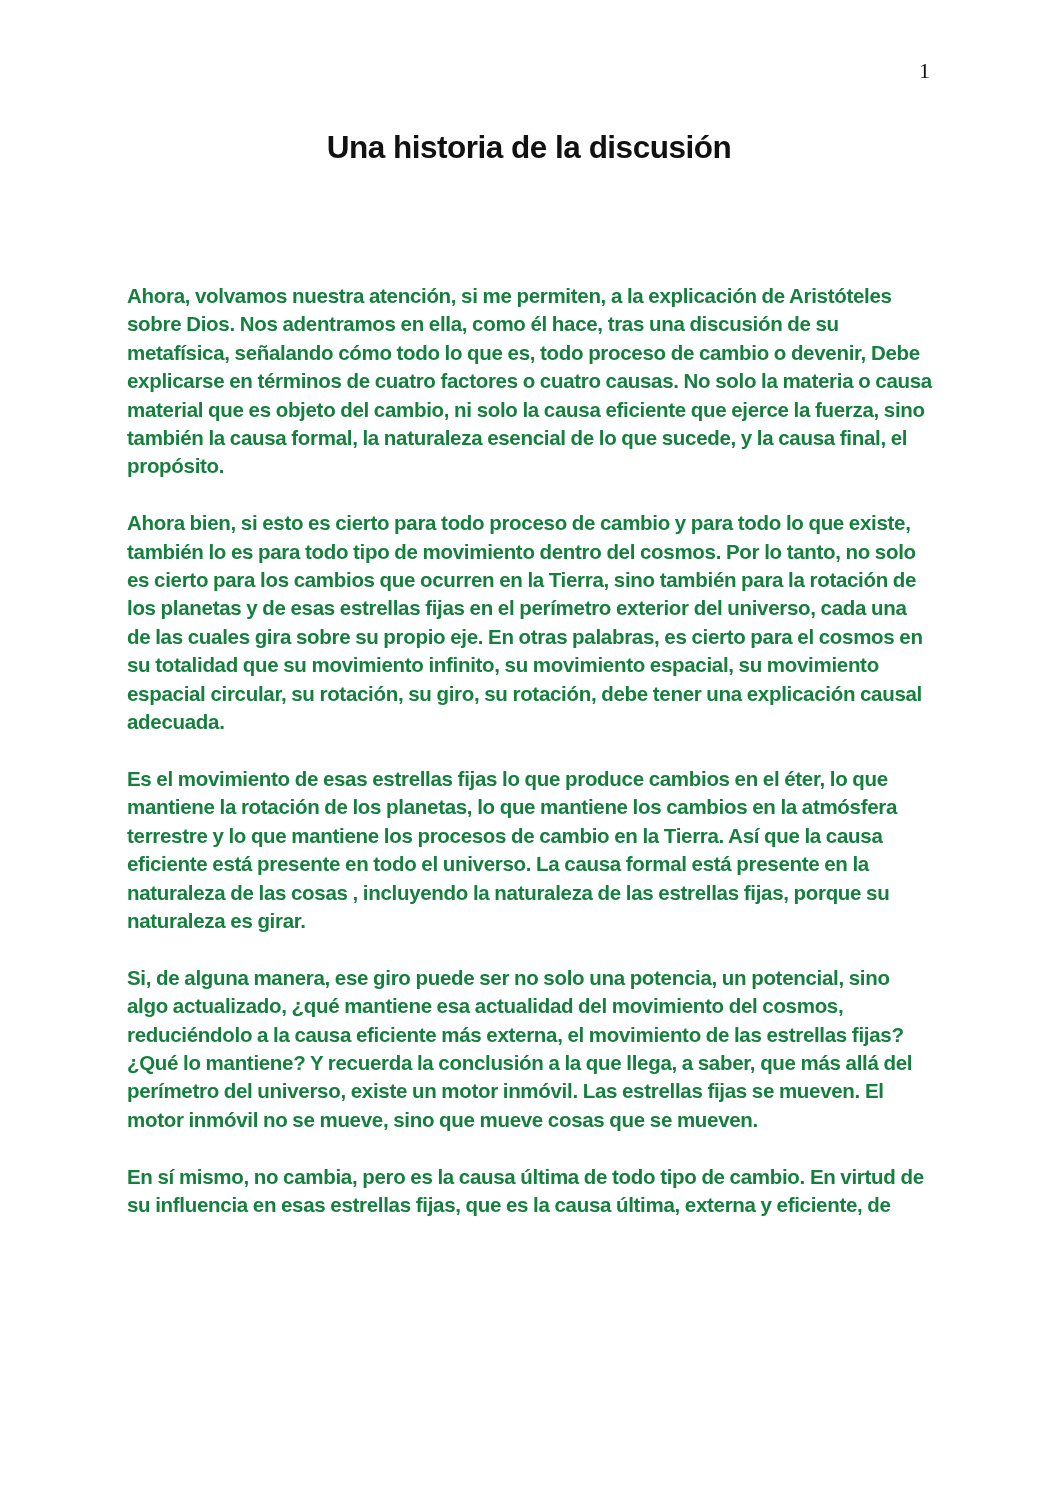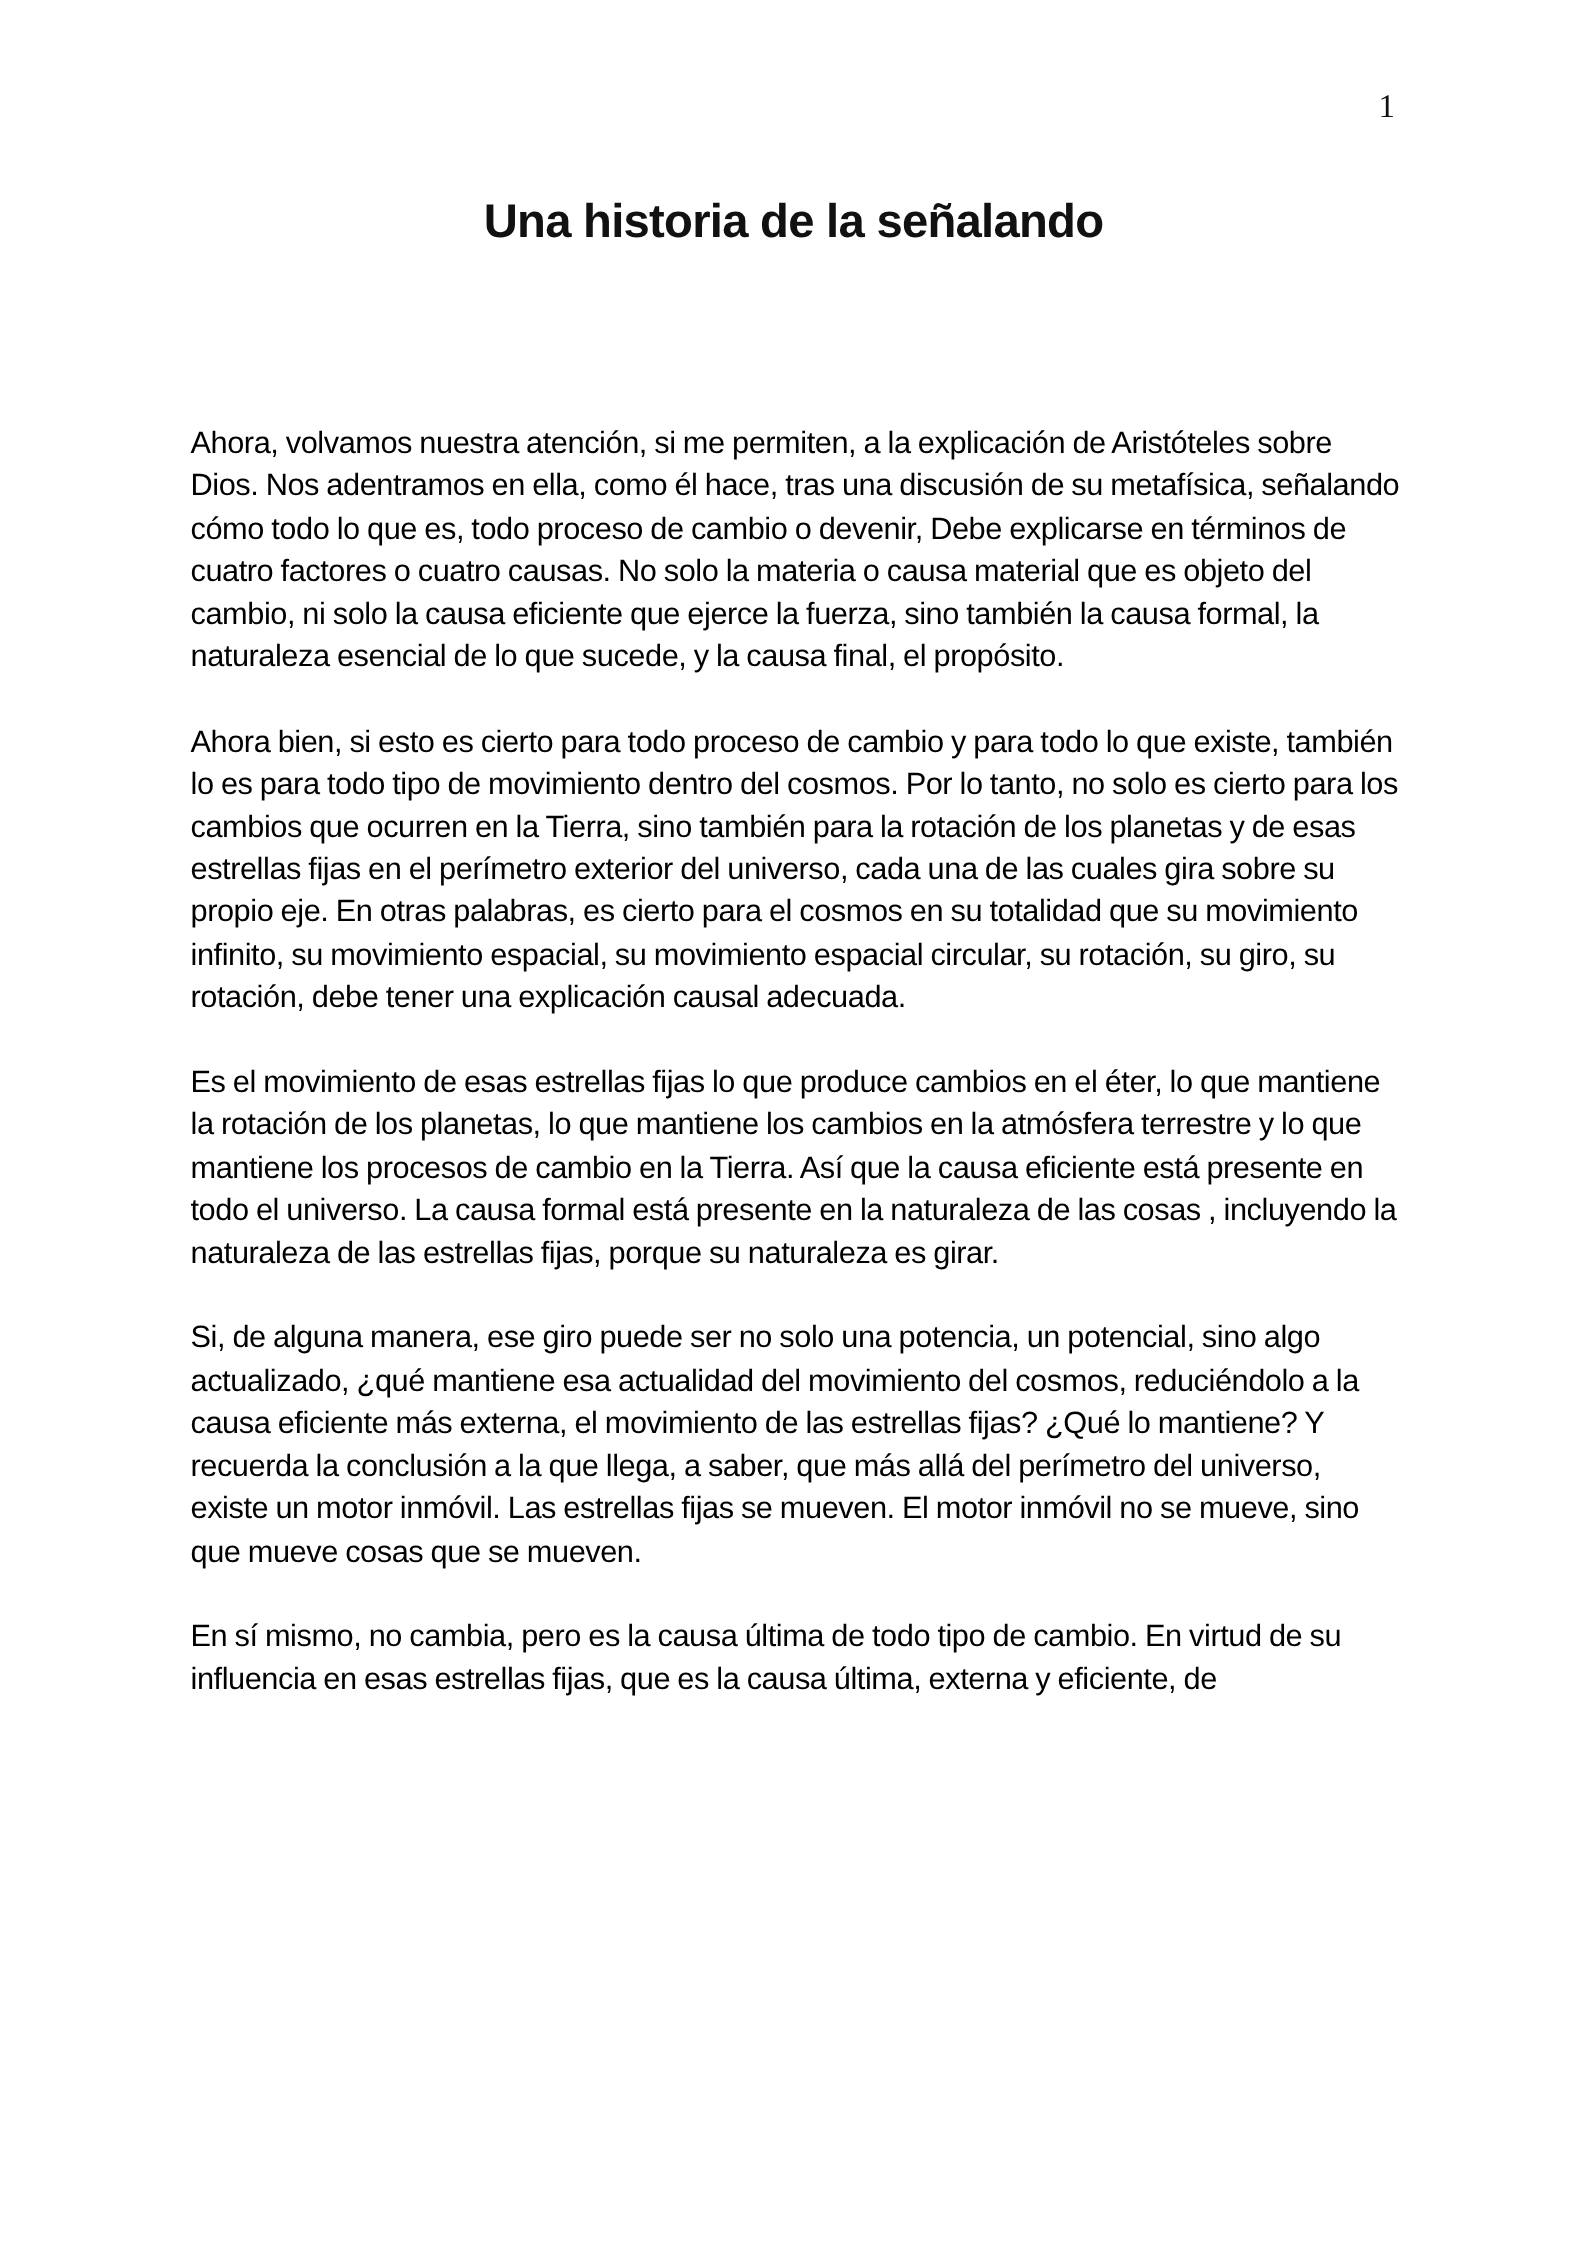--- a/index.html
+++ b/index.html
@@ -48,36 +48,37 @@
   }
   .content {
     position: absolute;
     top: 282px;
     left: 127px;
     width: 806px;
     font-size: 20.5px;
     line-height: 28.4px;
     letter-spacing: -0.3px;
     word-spacing: -0.5px;
-    color: #000000;
+    color: #15803d;
+    font-weight: bold;
   }
   .content p {
     margin: 0 0 28.4px 0;
     text-align: left;
   }
 </style>
 </head>
 <body>
 
 <div class="page">
 
   <div class="page-number">1</div>
 
   <h1 class="doc-title">
-    <span class="title-line">Una historia de la señalando</span>
+    <span class="title-line">Una historia de la discusión</span>
   </h1>
 
   <div class="content">
     <p>Ahora, volvamos nuestra atención, si me permiten, a la explicación de Aristóteles sobre Dios. Nos adentramos en ella, como él hace, tras una discusión de su metafísica, señalando cómo todo lo que es, todo proceso de cambio o devenir, Debe explicarse en términos de cuatro factores o cuatro causas. No solo la materia o causa material que es objeto del cambio, ni solo la causa eficiente que ejerce la fuerza, sino también la causa formal, la naturaleza esencial de lo que sucede, y la causa final, el propósito.</p>
     <p>Ahora bien, si esto es cierto para todo proceso de cambio y para todo lo que existe, también lo es para todo tipo de movimiento dentro del cosmos. Por lo tanto, no solo es cierto para los cambios que ocurren en la Tierra, sino también para la rotación de los planetas y de esas estrellas fijas en el perímetro exterior del universo, cada una de las cuales gira sobre su propio eje. En otras palabras, es cierto para el cosmos en su totalidad que su movimiento infinito, su movimiento espacial, su movimiento espacial circular, su rotación, su giro, su rotación, debe tener una explicación causal adecuada.</p>
     <p>Es el movimiento de esas estrellas fijas lo que produce cambios en el éter, lo que mantiene la rotación de los planetas, lo que mantiene los cambios en la atmósfera terrestre y lo que mantiene los procesos de cambio en la Tierra. Así que la causa eficiente está presente en todo el universo. La causa formal está presente en la naturaleza de las cosas , incluyendo la naturaleza de las estrellas fijas, porque su naturaleza es girar.</p>
     <p>Si, de alguna manera, ese giro puede ser no solo una potencia, un potencial, sino algo actualizado, ¿qué mantiene esa actualidad del movimiento del cosmos, reduciéndolo a la causa eficiente más externa, el movimiento de las estrellas fijas? ¿Qué lo mantiene? Y recuerda la conclusión a la que llega, a saber, que más allá del perímetro del universo, existe un motor inmóvil. Las estrellas fijas se mueven. El motor inmóvil no se mueve, sino que mueve cosas que se mueven.</p>
     <p>En sí mismo, no cambia, pero es la causa última de todo tipo de cambio. En virtud de su influencia en esas estrellas fijas, que es la causa última, externa y eficiente, de</p>
   </div>
 

